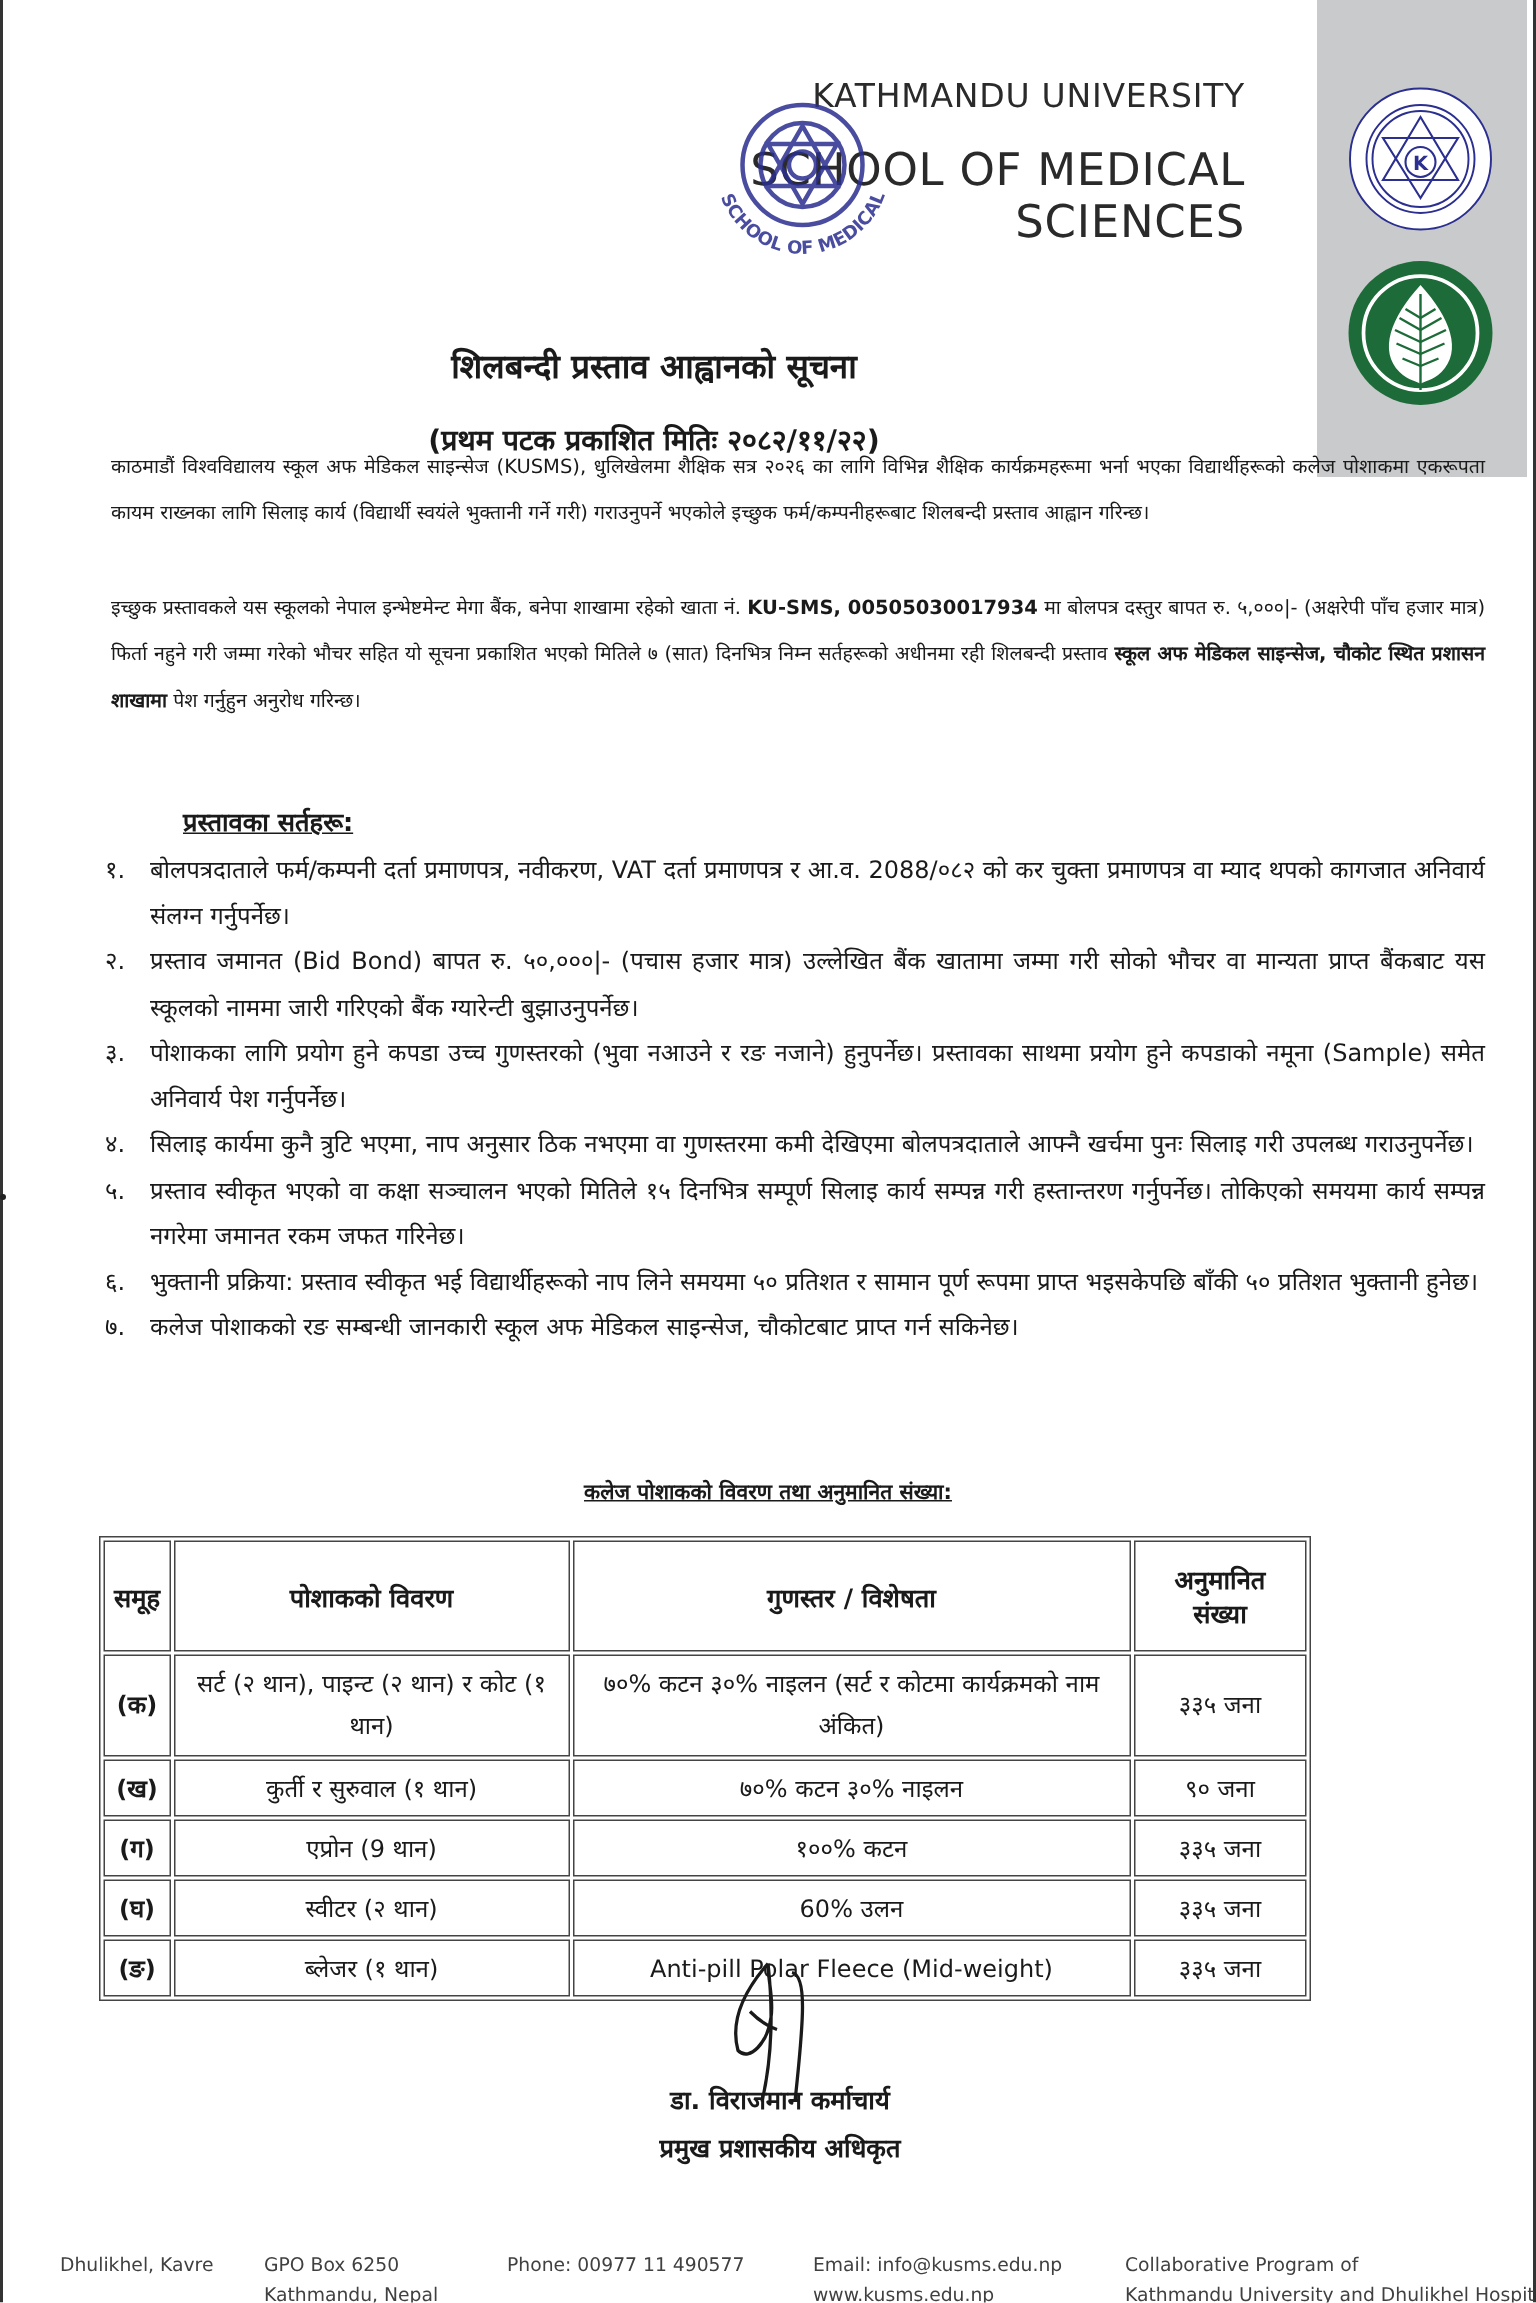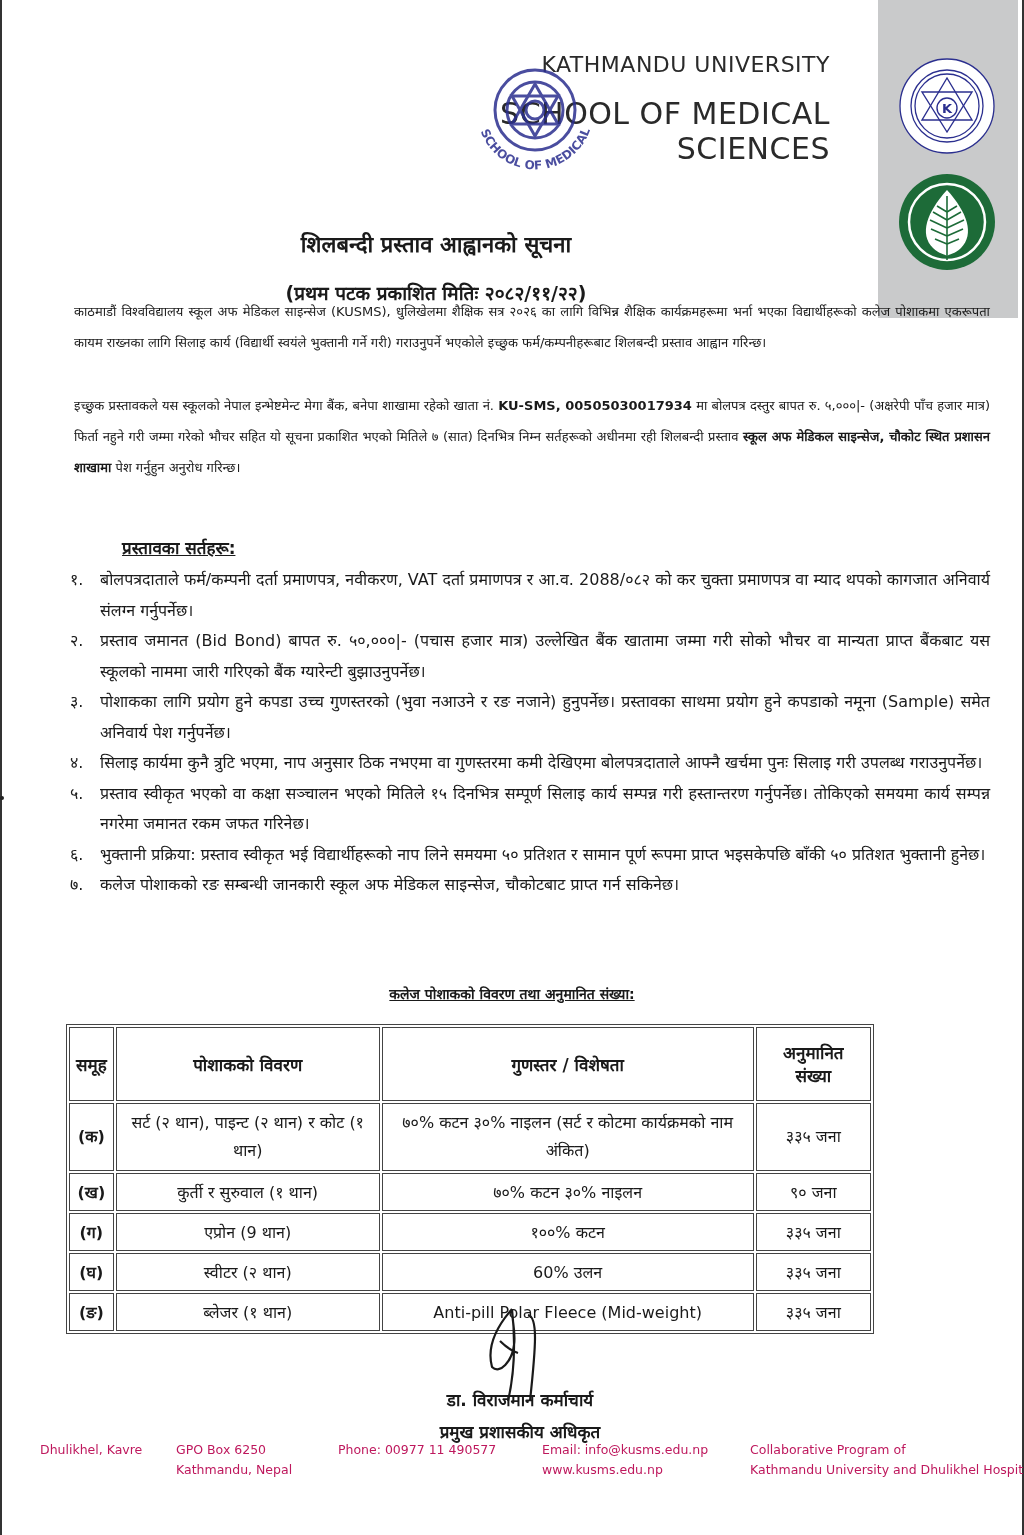--- a/index.html
+++ b/index.html
@@ -34,21 +34,21 @@
   table.attire td.grp { font-weight:bold; width:34px; padding:2px; }
   table.attire td.desc { width:290px; }
   table.attire td.qual { width:420px; }
   table.attire td.qty { width:110px; }
   .r-tall td { height:62px; line-height:28px; }
   .r-short td { height:32px; }
   .signature { position:absolute; left:478px; top:1305px; width:90px; height:100px; }
   .sign-name { position:absolute; left:0; width:1040px; text-align:center; font-size:17px; font-weight:bold; }
   .sn1 { top:1388px; }
   .sn2 { top:1420px; }
-  .footer { position:absolute; top:1440px; font-family:"DejaVu Sans", sans-serif; font-size:12.5px; color:#be185d; line-height:20px; }
+  .footer { position:absolute; top:1500px; font-family:"DejaVu Sans", sans-serif; font-size:12.5px; color:#404040; line-height:20px; }
   .margin-dot { position:absolute; left:0; top:796px; width:4px; height:4px; background:#222; border-radius:50%; }
 </style>
 </head>
 <body>
 
 <div class="frame"></div>
 <div class="margin-dot"></div>
 
 <div class="sidebar-band"></div>
 <svg class="ku-logo-right" viewBox="0 0 100 100">

